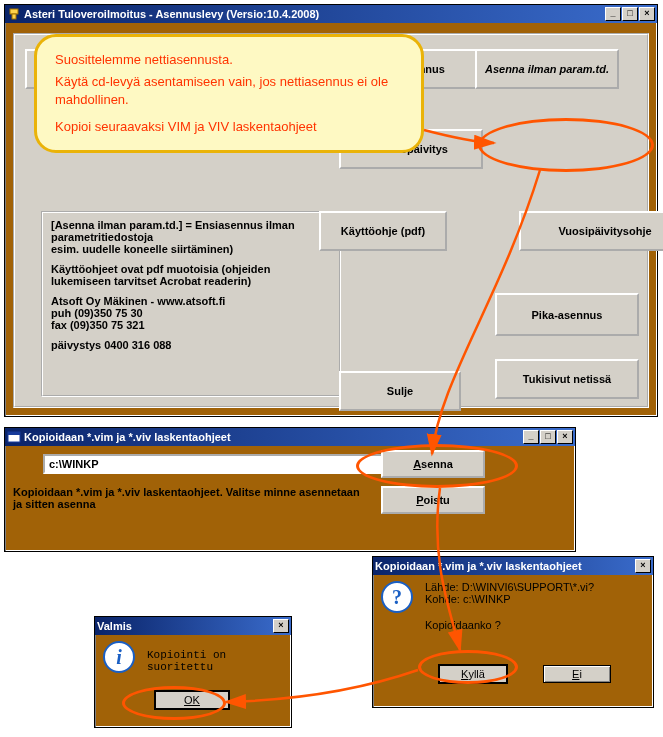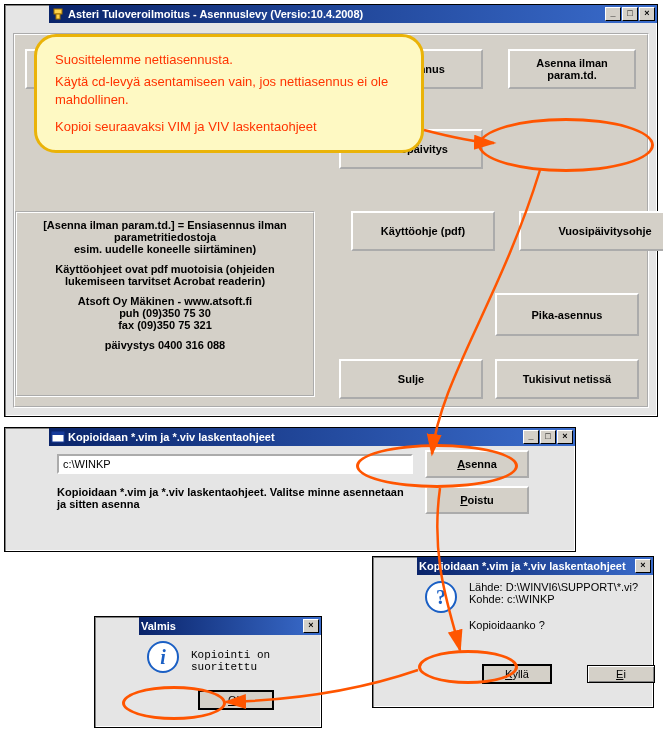--- a/index.html
+++ b/index.html
@@ -8,23 +8,22 @@
     background: #fff;
     font-family: "MS Sans Serif", Tahoma, Arial, sans-serif;
     font-size: 11px;
     width: 663px; height: 737px;
     position: relative;
     overflow: hidden;
   }
   .window {
     position: absolute;
     border: 1px solid #000;
-    background: #e5e5e5;
+    background: #a16207;
     box-shadow: 1px 1px 0 #808080 inset, -1px -1px 0 #fff inset;
-    padding-left: 44px;
   }
   .titlebar {
     background: linear-gradient(to right, #0a246a, #3a6ccc);
     color: #fff;
     font-weight: bold;
     height: 18px;
     display: flex;
     align-items: center;
     padding: 0 2px;
     font-size: 11px;
@@ -69,22 +68,23 @@
     font-size: 11px;
     padding: 2px 10px;
     cursor: default;
     min-width: 68px;
     text-align: center;
   }
   .txtfield {
     background: #fff;
     border: 2px inset #fff;
     font-size: 11px;
-    font-weight: normal;
+    font-weight: bold;
     padding: 2px 4px;
+    margin-left: 30px;
   }
   .info-icon {
     width: 32px; height: 32px;
     border-radius: 50%;
     background: #fff;
     border: 2px solid #1a5fc4;
     display: flex; align-items: center; justify-content: center;
     color: #1a5fc4;
     font-weight: bold;
     font-size: 20px;
@@ -145,45 +145,45 @@
     <span class="ttext">Asteri Tuloveroilmoitus - Asennuslevy (Versio:10.4.2008)</span>
     <span class="btns">
       <span class="tb-btn">_</span>
       <span class="tb-btn">□</span>
       <span class="tb-btn">×</span>
     </span>
   </div>
 
   <div class="innerpanel" style="left:8px; top:28px; right:8px; bottom:8px;">
 
-    <div class="innerpanel bodytext" style="left:0; top:176px; width:300px; height:186px; padding:6px 8px;text-align:center;">
+    <div class="innerpanel bodytext" style="left:26px; top:176px; width:300px; height:186px; padding:6px 8px;">
       <div><b>[Asenna ilman param.td.] = Ensiasennus ilman parametritiedostoja</b></div>
       <div><b>esim. uudelle koneelle siirtäminen)</b></div>
       <div style="height:8px"></div>
       <div><b>Käyttöohjeet ovat pdf muotoisia (ohjeiden lukemiseen tarvitset Acrobat readerin)</b></div>
       <div style="height:8px"></div>
       <div><b>Atsoft Oy Mäkinen - www.atsoft.fi</b></div>
       <div><b>puh (09)350 75 30</b></div>
       <div><b>fax (09)350 75 321</b></div>
       <div style="height:8px"></div>
       <div><b>päivystys 0400 316 088</b></div>
     </div>
 
     <div class="btn3d" style="position:absolute; left:10px;  top:14px;  width:144px; height:40px;">Päivitä Asteri valikkoon</div>
     <div class="btn3d" style="position:absolute; left:324px; top:14px;  width:144px; height:40px;">Ensiasennus</div>
-    <div class="btn3d" style="position:absolute; left:493px; top:14px;  width:128px; height:40px;">Asenna ilman param.td.</div>
+    <div class="btn3d" style="position:absolute; left:460px; top:14px;  width:144px; height:40px;font-style:italic;">Asenna ilman param.td.</div>
 
     <div class="btn3d" style="position:absolute; left:324px; top:94px;  width:144px; height:40px;">Versiopäivitys</div>
 
-    <div class="btn3d" style="position:absolute; left:336px; top:176px; width:144px; height:40px;">Käyttöohje (pdf)</div>
+    <div class="btn3d" style="position:absolute; left:304px; top:176px; width:128px; height:40px;">Käyttöohje (pdf)</div>
     <div class="btn3d" style="position:absolute; left:504px; top:176px; width:172px; height:40px;">Vuosipäivitysohje</div>
 
     <div class="btn3d" style="position:absolute; left:480px; top:258px; width:144px; height:43px;">Pika-asennus</div>
 
-    <div class="btn3d" style="position:absolute; left:324px; top:324px; width:144px; height:40px;">Sulje</div>
+    <div class="btn3d" style="position:absolute; left:324px; top:336px; width:122px; height:40px;">Sulje</div>
     <div class="btn3d" style="position:absolute; left:480px; top:324px; width:144px; height:40px;">Tukisivut netissä</div>
   </div>
 </div>
 
 <div class="callout" style="left:34px; top:34px; width:390px;">
   <div>Suosittelemme nettiasennusta.</div>
   <div style="height:4px"></div>
   <div>Käytä cd-levyä asentamiseen vain, jos nettiasennus ei ole mahdollinen.</div>
   <div style="height:8px"></div>
   <div>Kopioi seuraavaksi VIM ja VIV laskentaohjeet</div>
@@ -241,21 +241,21 @@
       <span class="underline-acc">K</span><span>yllä</span>
     </div>
     <div class="btn-small" style="position:absolute; left:170px; top:90px;">
       <span class="underline-acc">E</span><span>i</span>
     </div>
   </div>
 </div>
 
 <div class="hl-ellipse" style="left:418px; top:650px; width:100px; height:34px;"></div>
 
-<div class="window" style="left:94px; top:616px; width:228px; height:112px;">
+<div class="window" style="left:94px; top:616px; width:198px; height:112px;">
   <div class="titlebar">
     <span class="ttext">Valmis</span>
     <span class="btns">
       <span class="tb-btn">×</span>
     </span>
   </div>
   <div style="position:relative; padding:10px;">
     <div class="info-icon" style="position:absolute; left:8px; top:6px;">i</div>
     <div class="bodytext" style="position:absolute; left:52px; top:14px;font-family:Liberation Mono, monospace;">Kopiointi on suoritettu</div>
     <div class="btn-small" style="position:absolute; left:60px; top:56px; border:1px solid #000; box-shadow:0 0 0 1px #000; min-width:74px;text-decoration:underline;">OK</div>

